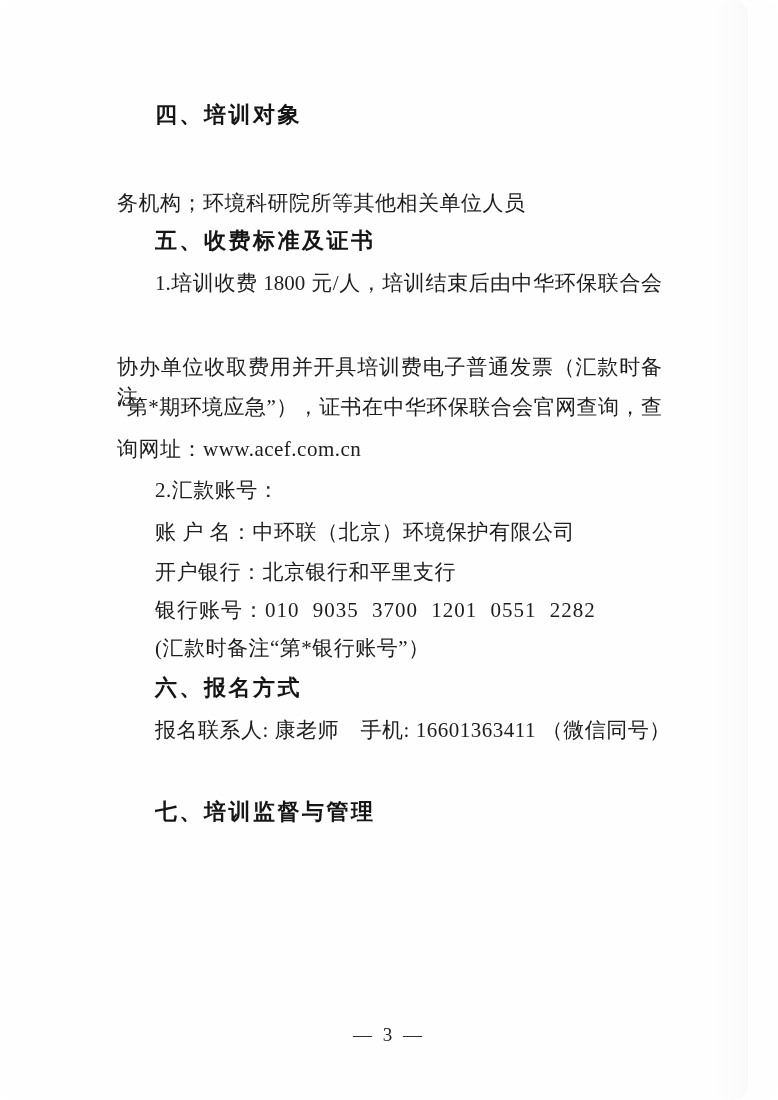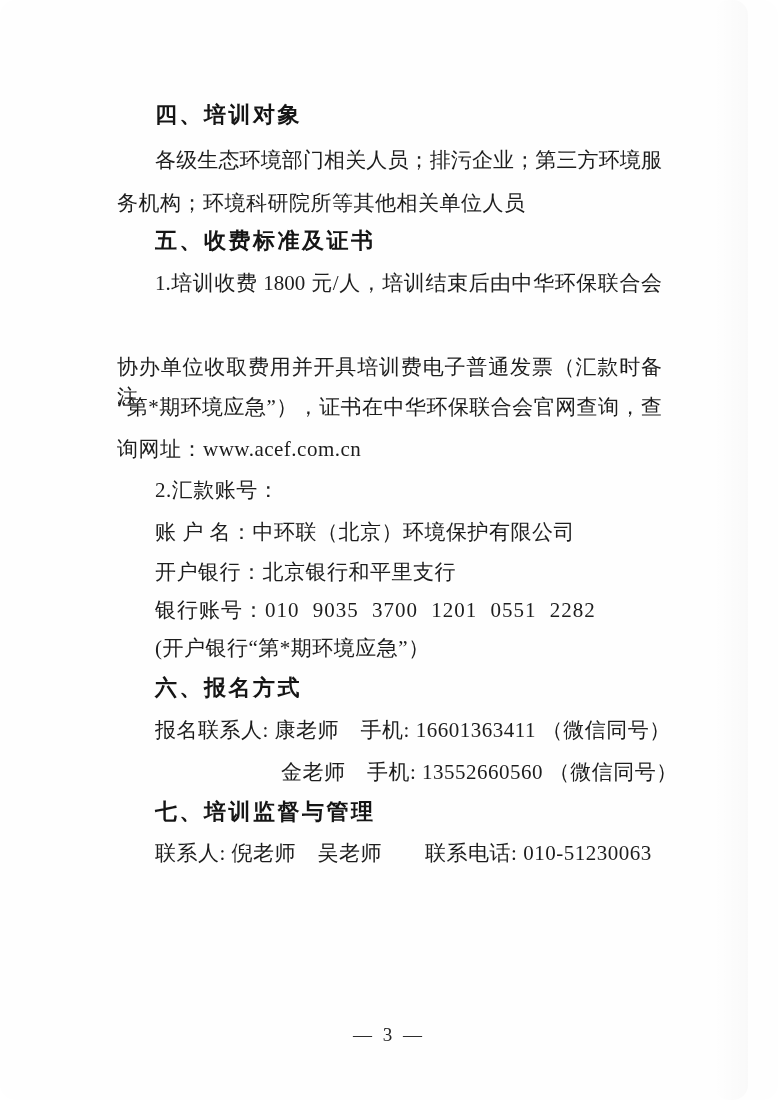--- a/index.html
+++ b/index.html
@@ -61,38 +61,35 @@
   }
 </style>
 </head>
 <body>
 
 <div class="page">
 
   <div class="scan-edge"></div>
 
   <div class="ln h ind" style="top:100px">四、培训对象</div>
-  <div class="ln j ind" style="top:145px">各级生态环境部门相关人员；排污企业；第三方环境服</div>
   <div class="ln" style="top:188px">务机构；环境科研院所等其他相关单位人员</div>
 
   <div class="ln h ind" style="top:226px">五、收费标准及证书</div>
   <div class="ln j ind" style="top:268px">1.培训收费 1800 元/人，培训结束后由中华环保联合会</div>
   <div class="ln j" style="top:352px">协办单位收取费用并开具培训费电子普通发票（汇款时备注</div>
   <div class="ln" style="top:434px">询网址：www.acef.com.cn</div>
   <div class="ln j" style="top:392px">“第*期环境应急”），证书在中华环保联合会官网查询，查</div>
 
   <div class="ln ind" style="top:475px">2.汇款账号：</div>
   <div class="ln ind" style="top:557px">开户银行：北京银行和平里支行</div>
   <div class="ln ind" style="top:517px">账 户 名：中环联（北京）环境保护有限公司</div>
   <div class="ln ind num" style="top:595px">银行账号：010 9035 3700 1201 0551 2282</div>
-  <div class="ln ind" style="top:633px">(开户银行“第*期环境应急”）</div>
+  <div class="ln ind" style="top:633px">(汇款时备注“第*银行账号”）</div>
 
   <div class="ln h ind" style="top:673px">六、报名方式</div>
   <div class="ln ind" style="top:715px">报名联系人: 康老师　手机: 16601363411 （微信同号）</div>
-  <div class="ln ind2" style="top:757px">金老师　手机: 13552660560 （微信同号）</div>
 
   <div class="ln h ind" style="top:797px">七、培训监督与管理</div>
-  <div class="ln ind" style="top:838px">联系人: 倪老师　吴老师　　联系电话: 010-51230063</div>
 
 
   <div class="pageno">— 3 —</div>
 
 </div>
 
 </body></html>

